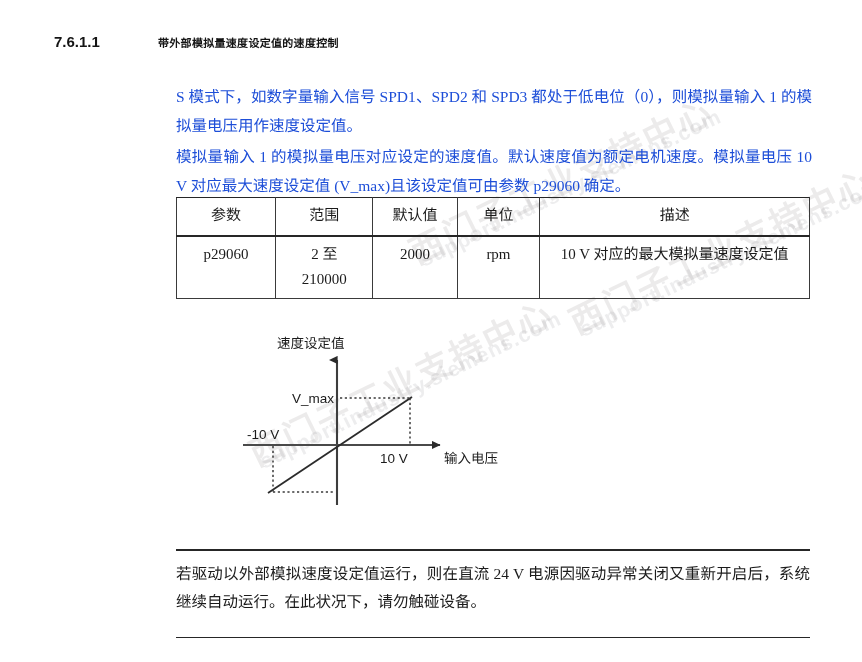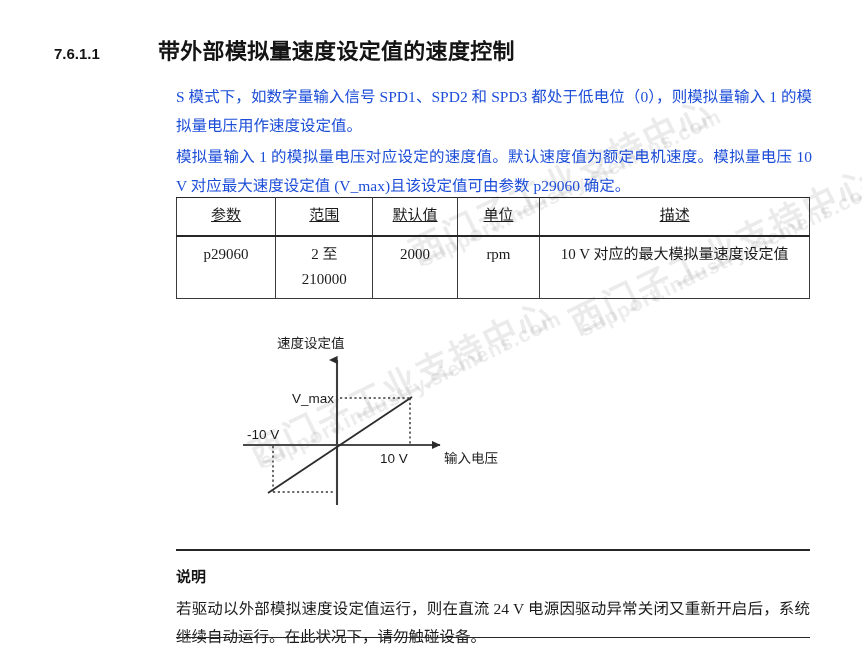--- a/index.html
+++ b/index.html
@@ -63,21 +63,21 @@
   }
   .heading-num {
     font-family: "Liberation Sans", sans-serif;
     font-size: 15px;
     font-weight: bold;
     color: #141414;
     width: 104px;
   }
   .heading-title {
     font-family: Liberation Serif, serif;
-    font-size: 22px;
+    font-size: 11px;
     font-weight: bold;
     color: #141414;
     letter-spacing: 0.3px;
   }
 
   
   .para {
     position: absolute;
     left: 176px;
     width: 636px;
@@ -115,21 +115,20 @@
     vertical-align: top;
     padding: 5px 4px 6px;
     line-height: 25px;
   }
   table.param-table thead th {
     border-top: 1.4px solid #262626;
     border-bottom: 2.2px solid #262626;
     padding-top: 5px;
     padding-bottom: 6px;
     height: 26px;
-    text-decoration: underline;
   }
   table.param-table tbody td {
     border-bottom: 1.2px solid #3a3a3a;
     height: 48px;
   }
   .col-param  { width: 95px; }
   .col-range  { width: 93px; }
   .col-default{ width: 80px; }
   .col-unit   { width: 79px; }
   .col-desc   { width: 287px; }
@@ -259,18 +258,17 @@
       <text x="45" y="18" font-family="Liberation Sans, sans-serif" font-size="13.5" fill="#1b1b1b">速度设定值</text>
       <text x="212" y="133" font-family="Liberation Sans, sans-serif" font-size="13.5" fill="#1b1b1b">输入电压</text>
       <text x="60" y="73" font-family="Liberation Sans, sans-serif" font-size="13.5" fill="#1b1b1b">V_max</text>
       <text x="15" y="109" font-family="Liberation Sans, sans-serif" font-size="13.5" fill="#1b1b1b">-10 V</text>
       <text x="148" y="133" font-family="Liberation Sans, sans-serif" font-size="13.5" fill="#1b1b1b">10 V</text>
     </svg>
   </div>
 
   <div class="note">
     <div class="note-rule-top"></div>
-    <div class="note-title">说明</div>
     <div class="note-body">若驱动以外部模拟速度设定值运行，则在直流 24 V 电源因驱动异常关闭又重新开启后，系统继续自动运行。在此状况下，请勿触碰设备。</div>
   </div>
   <div class="note-rule-bottom"></div>
 
 </div>
 
 </body></html>

